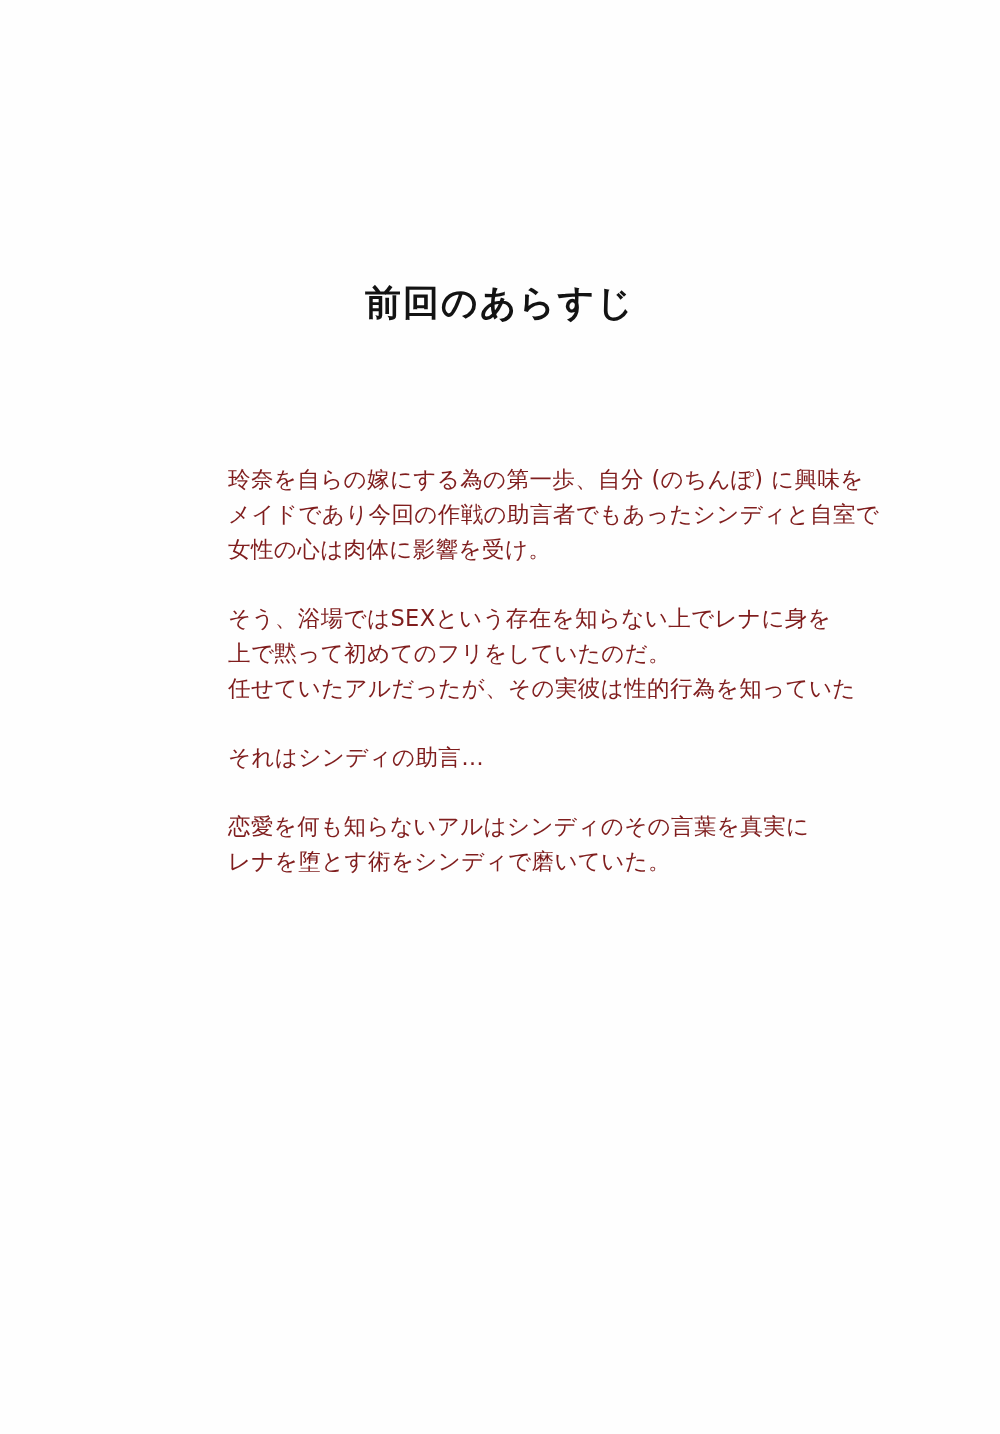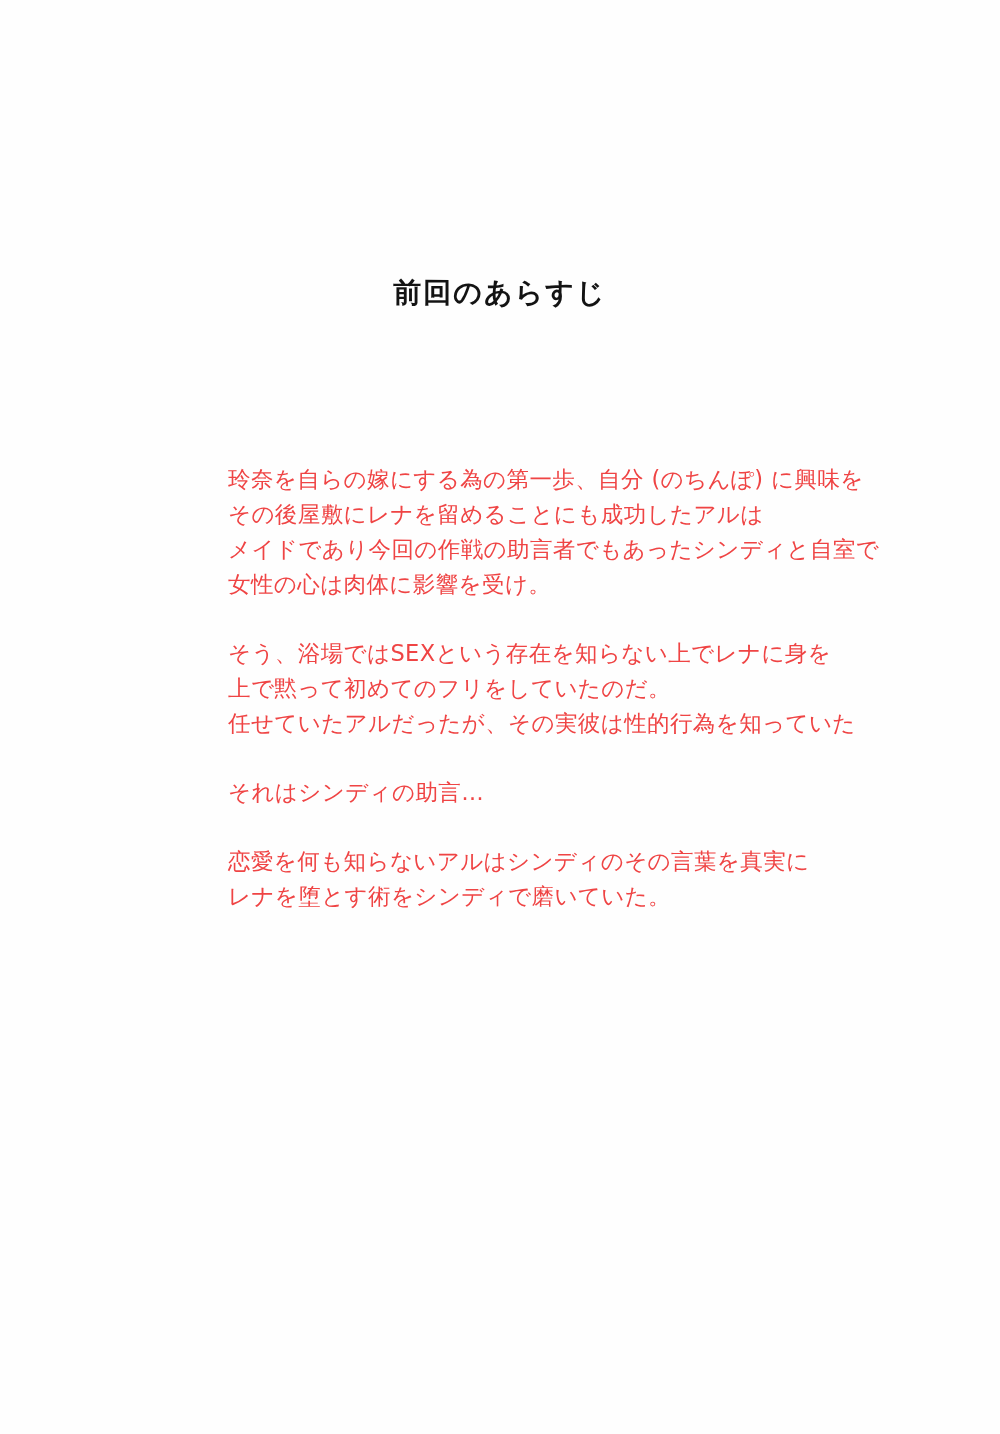--- a/index.html
+++ b/index.html
@@ -15,37 +15,37 @@
     overflow: hidden;
     font-family: "DejaVu Sans", "Liberation Sans", sans-serif;
     color: #1a1a1a;
   }
   .page-title {
     position: absolute;
     top: 255px;
     left: 0;
     width: 1000px;
     text-align: center;
-    font-size: 28px;
+    font-size: 36px;
     font-weight: 700;
     letter-spacing: 2px;
     color: #131313;
   }
   .body-block {
     position: absolute;
     top: 462px;
     left: 228px;
     width: 720px;
   }
   .para {
     margin: 0 0 34px 0;
     font-size: 22.5px;
     line-height: 35px;
     letter-spacing: 0.4px;
-    color: #ef4444;
+    color: #7f1d1d;
     font-weight: 400;
   }
   .para:last-child {
     margin-bottom: 0;
     margin-top: 32px;
   }
   .para .line {
     display: block;
     white-space: pre;
   }
@@ -54,21 +54,20 @@
 <body>
 
 <div class="page">
 
   <h1 class="page-title">前回のあらすじ</h1>
 
   <div class="body-block">
 
     <p class="para">
       <span class="line">玲奈を自らの嫁にする為の第一歩、自分 (のちんぽ) に興味を</span>
-      <span class="line">その後屋敷にレナを留めることにも成功したアルは</span>
       <span class="line">メイドであり今回の作戦の助言者でもあったシンディと自室で</span>
       <span class="line">女性の心は肉体に影響を受け。</span>
     </p>
 
 
     <p class="para">
       <span class="line">そう、浴場ではSEXという存在を知らない上でレナに身を</span>
       <span class="line">上で黙って初めてのフリをしていたのだ。</span>
       <span class="line">任せていたアルだったが、その実彼は性的行為を知っていた</span>
     </p>

